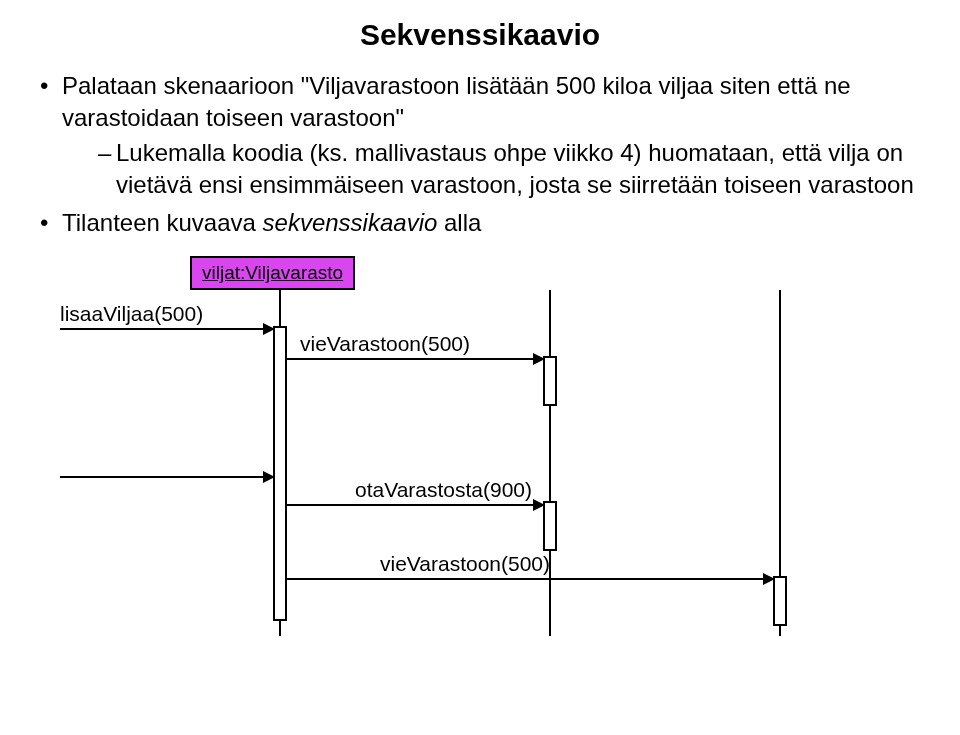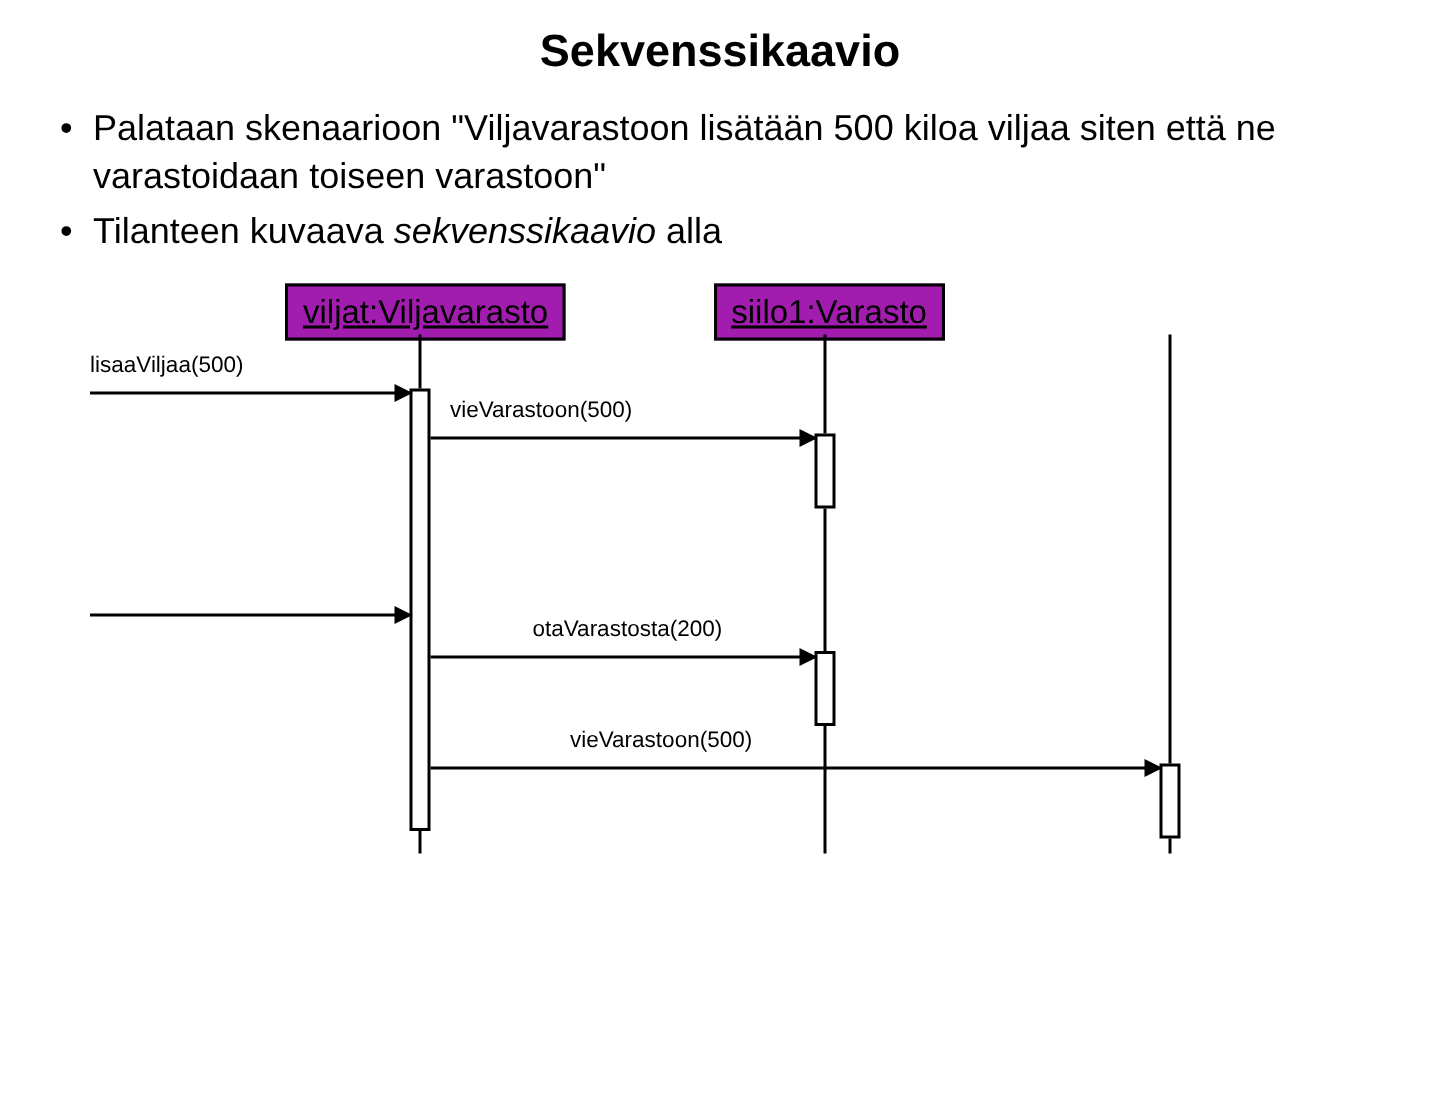--- a/index.html
+++ b/index.html
@@ -60,40 +60,40 @@
     position: relative;
     width: 860px;
     height: 400px;
     margin: 18px auto 0 auto;
   }
   .obj {
     position: absolute;
     top: 0;
     border: 2px solid #000;
     padding: 4px 10px;
-    background: #a21caf;
-    font-size: 22px;
+    background: #d946ef;
+    font-size: 19px;
     text-align: center;
     white-space: nowrap;
   }
   .obj span { text-decoration: underline; }
   .lifeline {
     position: absolute;
     width: 2px;
     background: #000;
   }
   .activation {
     position: absolute;
     width: 14px;
     background: #fff;
     border: 2px solid #000;
   }
   .msglabel {
     position: absolute;
-    font-size: 15px;
+    font-size: 21px;
     white-space: nowrap;
   }
   .arrow {
     position: absolute;
     height: 2px;
     background: #000;
   }
   .arrow::after {
     content: "";
     position: absolute;
@@ -105,44 +105,46 @@
   }
 </style>
 </head>
 <body>
 
 <div class="title">Sekvenssikaavio</div>
 
 <ul class="bullets">
   <li>
     <span>Palataan skenaarioon "Viljavarastoon lisätään 500 kiloa viljaa siten että ne varastoidaan toiseen varastoon"</span>
+    <ul class="sub">
+      <li>Lukemalla koodia (ks. mallivastaus ohpe viikko 4) huomataan, että vilja on vietävä ensi ensimmäiseen varastoon, josta se siirretään toiseen varastoon</li>
+    </ul>
   </li>
   <li>
     <span>Tilanteen kuvaava </span><span class="italic">sekvenssikaavio</span><span> alla</span>
   </li>
 </ul>
 
 <div class="diagram">
 
   <div class="obj" id="obj1" style="left: 140px; top: 0px;"><span>viljat:Viljavarasto</span></div>
-  <div class="obj" id="obj2" style="left: 425.5px; top: 0px;"><span>siilo1:Varasto</span></div>
 
   <div class="lifeline" id="ll1" style="left: 229px; top: 34px; height: 346px;"></div>
   <div class="lifeline" id="ll2" style="left: 499px; top: 34px; height: 346px;"></div>
   <div class="lifeline" id="ll3" style="left: 729px; top: 34px; height: 346px;"></div>
 
   <div class="activation" id="act1" style="left: 223px; top: 70px; height: 295px;"></div>
   <div class="activation" id="act2a" style="left: 493px; top: 100px; height: 50px;"></div>
   <div class="activation" id="act2b" style="left: 493px; top: 245px; height: 50px;"></div>
   <div class="activation" id="act3" style="left: 723px; top: 320px; height: 50px;"></div>
 
   <div class="arrow" id="ar1" style="left: 10px; top: 72px; width: 213px;"></div>
   <div class="arrow" id="ar2" style="left: 237px; top: 102px; width: 256px;"></div>
   <div class="arrow" id="ar3" style="left: 10px; top: 220px; width: 213px;"></div>
   <div class="arrow" id="ar4" style="left: 237px; top: 248px; width: 256px;"></div>
   <div class="arrow" id="ar5" style="left: 237px; top: 322px; width: 486px;"></div>
 
   <div class="msglabel" id="ml1" style="left: 10px; top: 46px;">lisaaViljaa(500)</div>
   <div class="msglabel" id="ml2" style="left: 250px; top: 76px;">vieVarastoon(500)</div>
-  <div class="msglabel" id="ml4" style="left: 305px; top: 222px;">otaVarastosta(200)</div>
+  <div class="msglabel" id="ml4" style="left: 305px; top: 222px;">otaVarastosta(900)</div>
   <div class="msglabel" id="ml5" style="left: 330px; top: 296px;">vieVarastoon(500)</div>
 
 </div>
 
 </body></html>

